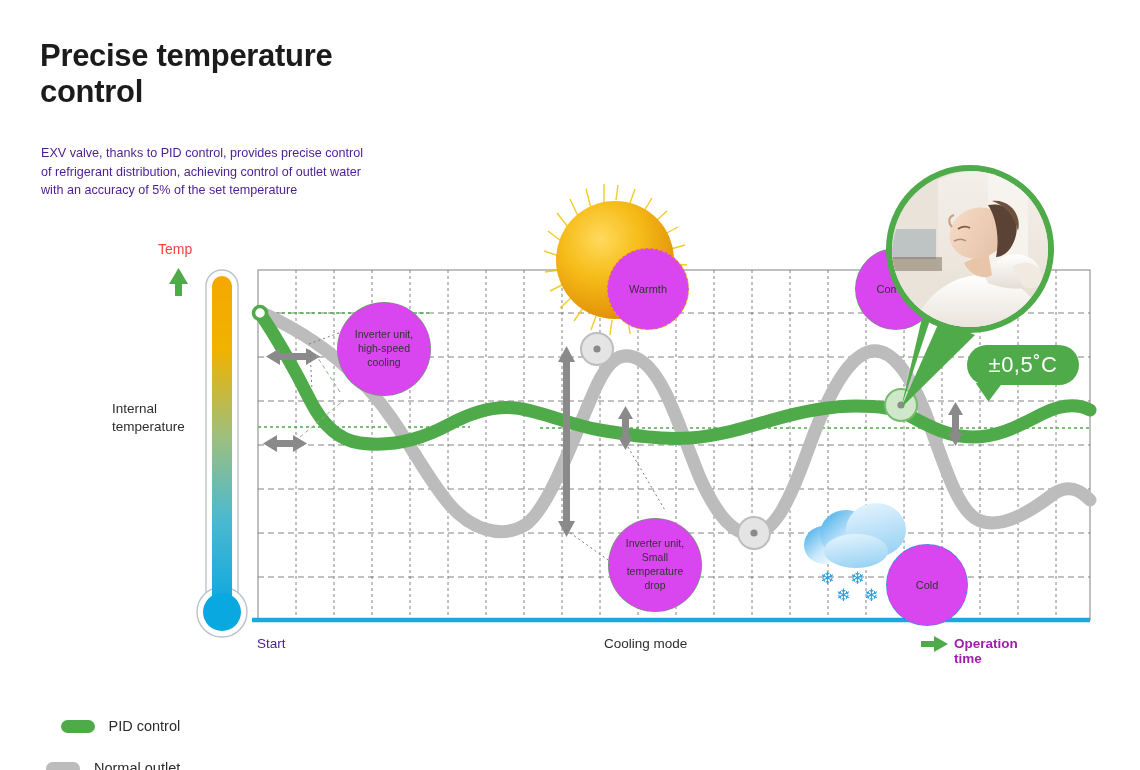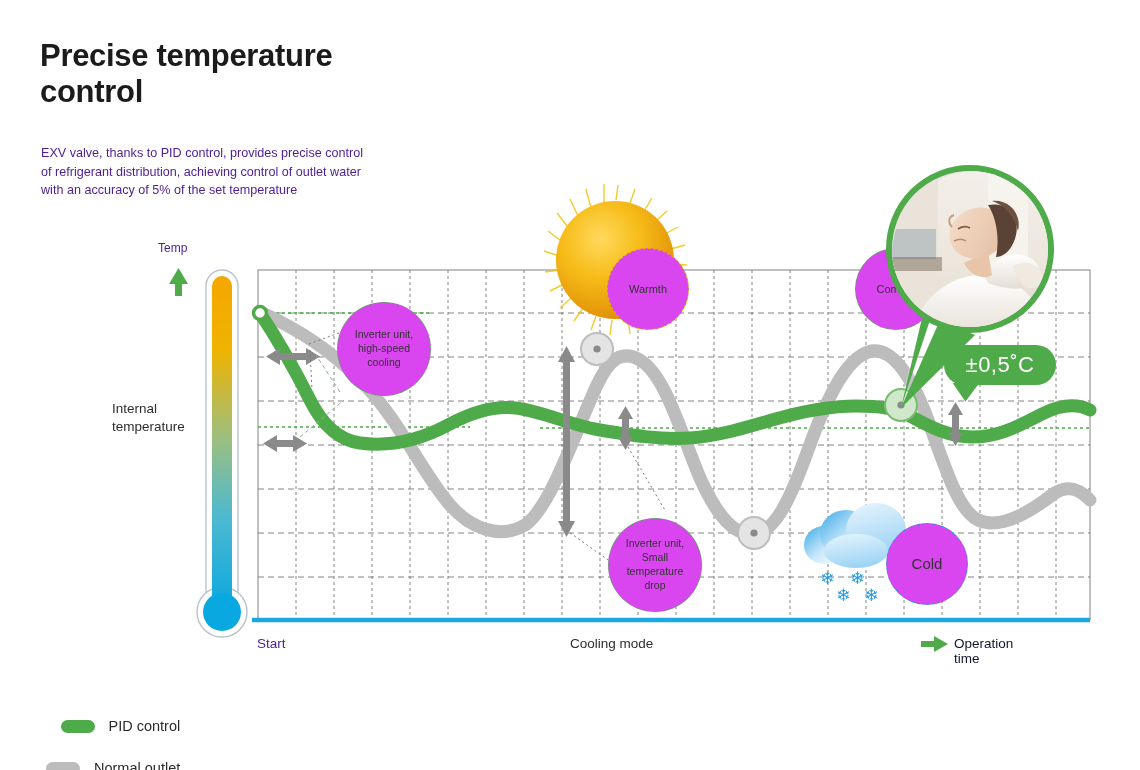--- a/index.html
+++ b/index.html
@@ -26,55 +26,55 @@
   .page-subtitle {
     position:absolute; left:41px; top:130px;
     width:420px;
     font-size:12.6px; line-height:1.48;
     color:#4c1d95;
     white-space:pre-line;
     margin-top:14px;
   }
 
   
-  .temp-label { position:absolute; left:158px; top:241px; font-size:12px; color:#4c1d95; }
+  .temp-label { position:absolute; left:158px; top:241px; font-size:14px; color:#ef4444; }
   .internal-label {
     position:absolute; left:84px; top:400px; width:120px;
     font-size:13.5px; line-height:1.35; color:#2e2e2e; text-align:left;
     white-space:pre-line;
     margin-left:28px;
   }
   .axis-start  { position:absolute; left:257px;  top:636px; font-size:13.5px; color:#4c1d95; }
-  .axis-middle { position:absolute; left:570px;  top:636px; font-size:13.5px; color:#2e2e2e; }
-  .axis-end    { position:absolute; left:954px;  top:636px; font-size:13.5px; color:#0f172a; }
+  .axis-middle { position:absolute; left:604px;  top:636px; font-size:13.5px; color:#2e2e2e; }
+  .axis-end    { position:absolute; left:954px;  top:636px; font-size:13.5px; color:#a21caf;font-weight:bold; }
 
   
   .bubble {
     position:absolute;
     border-radius:50%;
     background:#d946ef;
     display:flex; align-items:center; justify-content:center;
     text-align:center;
     font-size:10.5px; line-height:1.32;
     color:#333;
     white-space:pre-line;
   }
   .bubble-green  { border:1.6px dashed #5aa559; }
   .bubble-yellow { border:1.6px dashed #e8a800; }
   .bubble-blue   { border:1.6px dashed #1c9ad6; }
 
   .bub-inverter1 { left:337px; top:302px; width:94px;  height:94px; }
   .bub-inverter2 { left:608px; top:518px; width:94px;  height:94px; }
   .bub-warmth    { left:607px; top:248px; width:82px;  height:82px; font-size:11px; }
   .bub-comfort   { left:855px; top:248px; width:82px;  height:82px; font-size:11px; }
-  .bub-cold      { left:886px; top:523px; width:82px;  height:82px; font-size:15px; }
+  .bub-cold      { left:886px; top:544px; width:82px;  height:82px; font-size:11px; }
 
   
   .badge-05 {
-    position:absolute; left:944px; top:345px;
+    position:absolute; left:967px; top:345px;
     width:112px; height:40px;
     background:#4faa4a;
     border-radius:20px;
     color:#ffffff;
     font-size:22px;
     display:flex; align-items:center; justify-content:center;
     letter-spacing:0.5px;
     z-index:30;
   }
   .badge-05::after {

